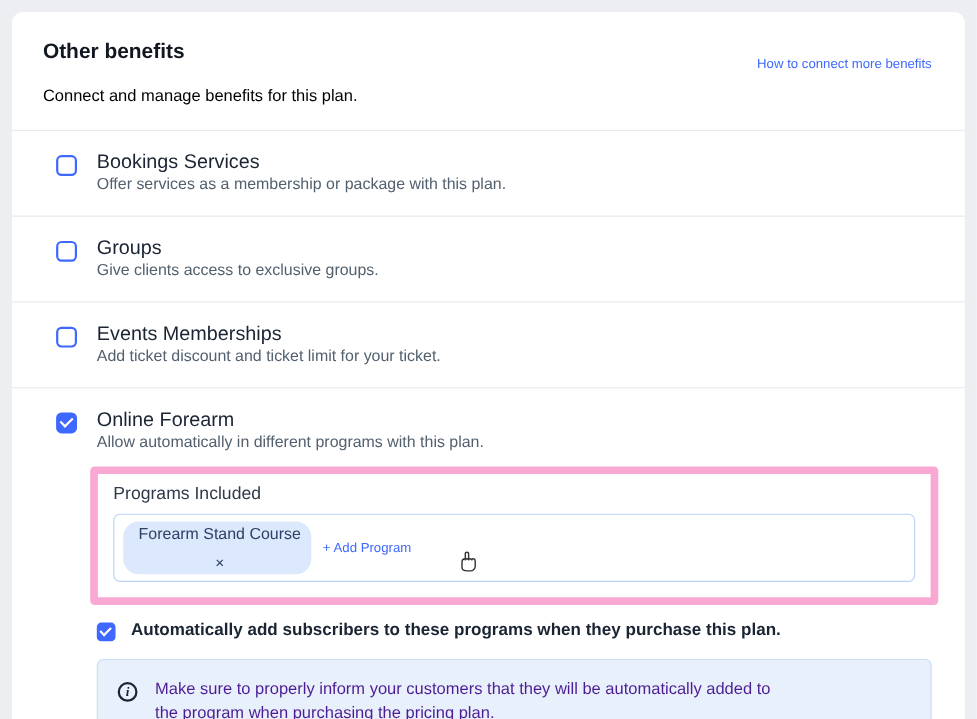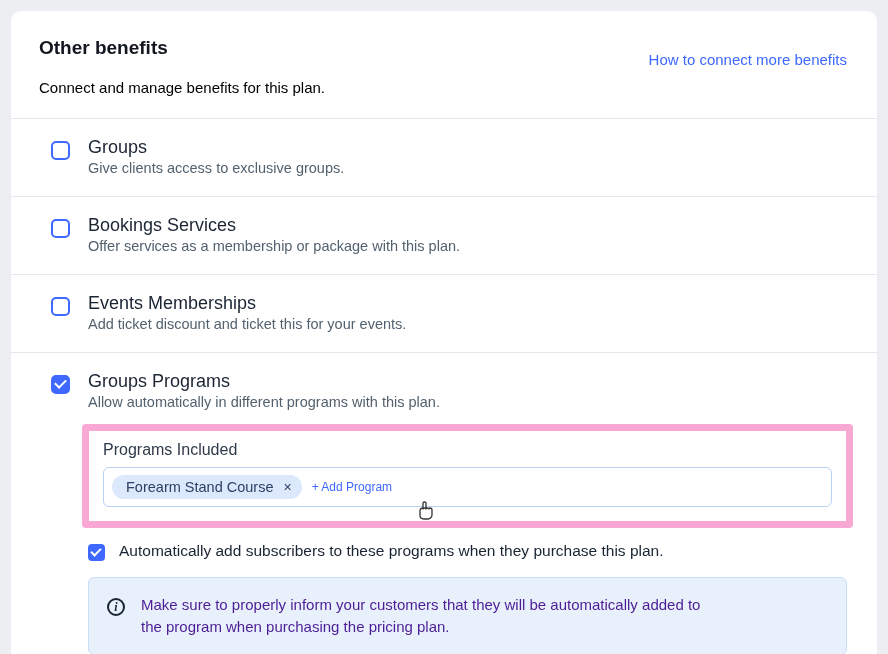--- a/index.html
+++ b/index.html
@@ -28,21 +28,21 @@
     font-weight: 700;
     color: #11161f;
     margin-bottom: 20px;
   }
   .subtitle {
     font-size: 15px;
     color: #000000;
   }
   .help-link {
     color: #3e68ff;
-    font-size: 15px;
+    font-size: 12px;
     text-decoration: none;
     padding-top: 14px;
   }
   .row {
     border-top: 1px solid #e5e7ea;
     padding: 18px 30px 20px 40px;
     display: flex;
     align-items: flex-start;
     gap: 18px;
   }
@@ -121,20 +121,21 @@
   }
   .chip {
     background: #dce8fb;
     color: #2d4065;
     border-radius: 14px;
     padding: 4px 10px 4px 14px;
     font-size: 14.5px;
     display: inline-flex;
     align-items: center;
     gap: 10px;
+    flex-direction: column;
   }
   .chip-x {
     cursor: pointer;
     font-size: 14px;
     line-height: 1;
     color: #2d4065;
   }
   .add-link {
     color: #3e68ff;
     font-size: 12px;
@@ -147,20 +148,21 @@
     top: 70px;
     font-size: 16px;
     color: #333;
     pointer-events: none;
   }
   .auto-row {
     display: flex;
     align-items: flex-start;
     gap: 14px;
     margin: 14px 0 16px 0;
+    font-weight: bold;
   }
   .auto-text {
     font-size: 15.5px;
     color: #1a2433;
   }
   .info-callout {
     background: #e8f0fc;
     border: 1px solid #c9dcf6;
     border-radius: 6px;
     padding: 16px 18px;
@@ -200,45 +202,45 @@
     <div class="header-left">
       <div class="title">Other benefits</div>
       <div class="subtitle">Connect and manage benefits for this plan.</div>
     </div>
     <a class="help-link" href="#">How to connect more benefits</a>
   </div>
 
   <div class="row">
     <div class="checkbox"></div>
     <div class="row-body">
+      <div class="row-title">Bookings Services</div>
+      <div class="row-desc">Offer services as a membership or package with this plan.</div>
+    </div>
+  </div>
+
+  <div class="row">
+    <div class="checkbox"></div>
+    <div class="row-body">
       <div class="row-title">Groups</div>
       <div class="row-desc">Give clients access to exclusive groups.</div>
     </div>
   </div>
 
   <div class="row">
     <div class="checkbox"></div>
     <div class="row-body">
-      <div class="row-title">Bookings Services</div>
-      <div class="row-desc">Offer services as a membership or package with this plan.</div>
-    </div>
-  </div>
-
-  <div class="row">
-    <div class="checkbox"></div>
-    <div class="row-body">
       <div class="row-title">Events Memberships</div>
-      <div class="row-desc">Add ticket discount and ticket this for your events.</div>
+      <div class="row-desc">Add ticket discount and ticket limit for your ticket.</div>
     </div>
   </div>
 
   <div class="row last-row">
     <div class="checkbox checked"></div>
     <div class="row-body">
-      <div class="row-title">Groups Programs</div>
+      <div class="row-title">Online Forearm</div>
       <div class="row-desc">Allow automatically in different programs with this plan.</div>
 
       <div class="programs-panel">
         <div class="highlight-box">
           <div class="field-label">Programs Included</div>
           <div class="chip-input">
             <span class="chip">
               <span>Forearm Stand Course</span>
               <span class="chip-x">×</span>
             </span>

